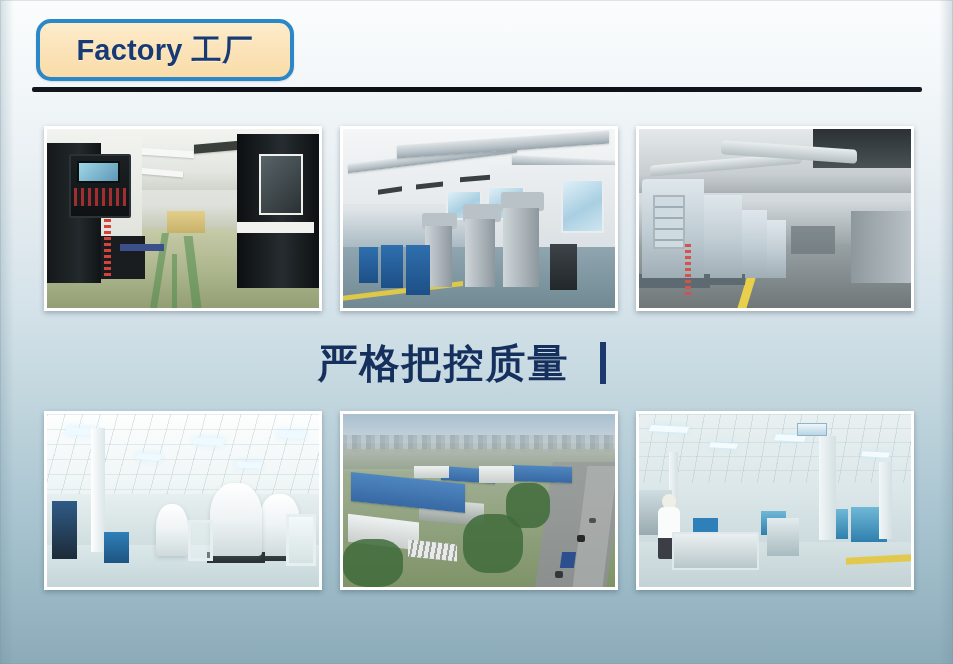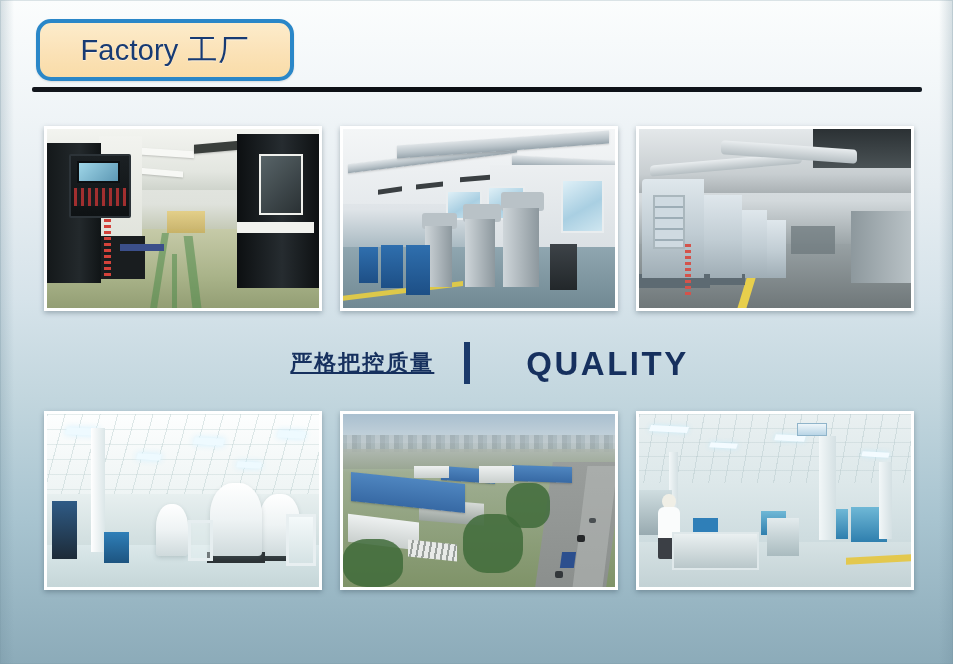--- a/index.html
+++ b/index.html
@@ -29,21 +29,21 @@
   .badge {
     position:absolute; left:36px; top:19px;
     width:258px; height:62px;
     background:linear-gradient(to bottom,#fdeccb 0%,#fbe2b7 55%,#f9dca8 100%);
     border:4px solid #2a87c8;
     border-radius:15px;
     display:flex; align-items:center; justify-content:center;
     box-shadow:0 1px 2px rgba(0,0,0,.12);
   }
   .badge-text {
-    font-size:29px; font-weight:normal; color:#173a73;
+    font-size:29px; font-weight:bold; color:#173a73;
     letter-spacing:.2px; white-space:nowrap;
     text-shadow:0 1px 0 rgba(255,255,255,.45);
   }
   .badge-text .cn { font-size:30px; margin-left:9px; letter-spacing:1px; }
 
   .brand { position:absolute; right:30px; top:16px; display:flex; align-items:center; }
   .brand-mark { width:66px; height:66px; flex:0 0 66px; }
   .brand-name {
     font-family:"Liberation Serif", serif;
     font-size:42px; font-weight:bold; color:#2a5ca5;
@@ -297,21 +297,21 @@
 
   
   .band {
     position:absolute; left:0; top:334px; width:953px; height:58px;
     display:flex; align-items:center; justify-content:center; gap:0;
   }
   .band-text {
     color:#16305e; font-weight:bold; white-space:nowrap; line-height:1;
   }
   .t-en  { font-size:33px; letter-spacing:2.5px; }
-  .t-cn  { font-size:22px; letter-spacing:2px;text-decoration:underline; } .gap-m { width:26px; }
+  .t-cn  { font-size:40px; letter-spacing:2px; } .gap-m { width:26px; }
   .divider { width:6px; height:42px; background:#1b3a6b; margin:0 30px; }
 </style>
 </head>
 <body>
 
 <div class="frame-edge"></div>
 <div class="edge-left"></div>
 <div class="edge-right"></div>
 
 <div class="header">
@@ -403,21 +403,20 @@
     </div>
   </div>
 
 </div>
 
 <div class="band">
   <span class="gap-m"></span>
   <span class="band-text t-cn">严格把控质量</span>
   <span class="divider"></span>
   <span class="gap-m"></span>
-  <span class="band-text t-en">QUALITY</span>
 </div>
 
 <div class="photo-row row-bottom">
 
   <div class="photo">
     <div class="scene p4">
       <div class="ceil"></div>
         <div class="grid"></div>
       <div class="tube t1"></div>
         <div class="tube t2"></div>

